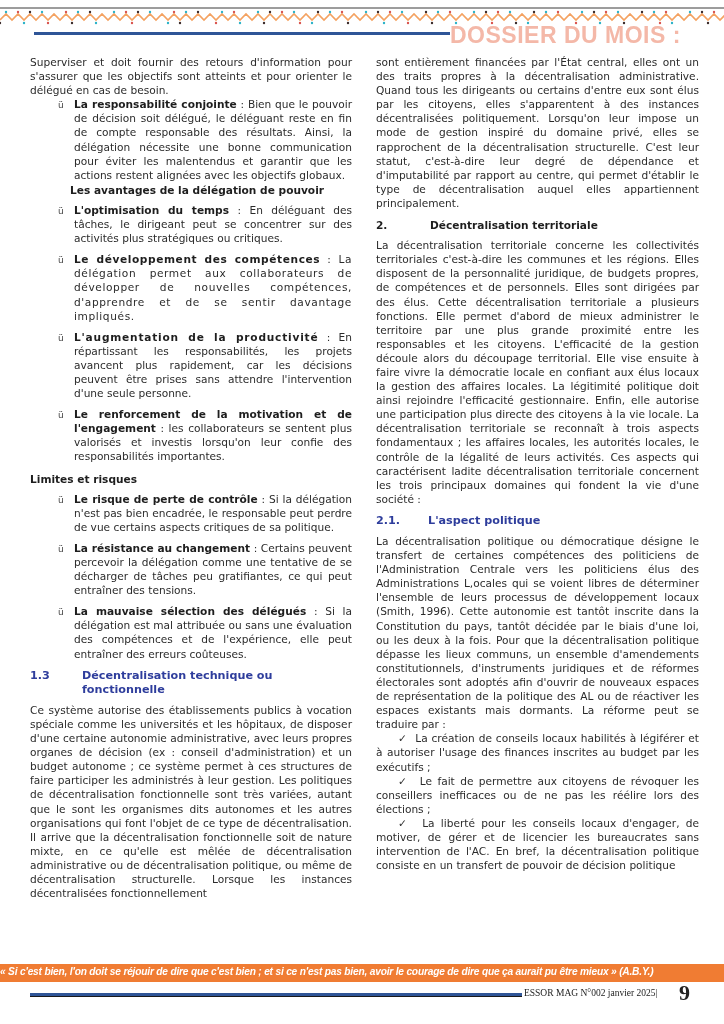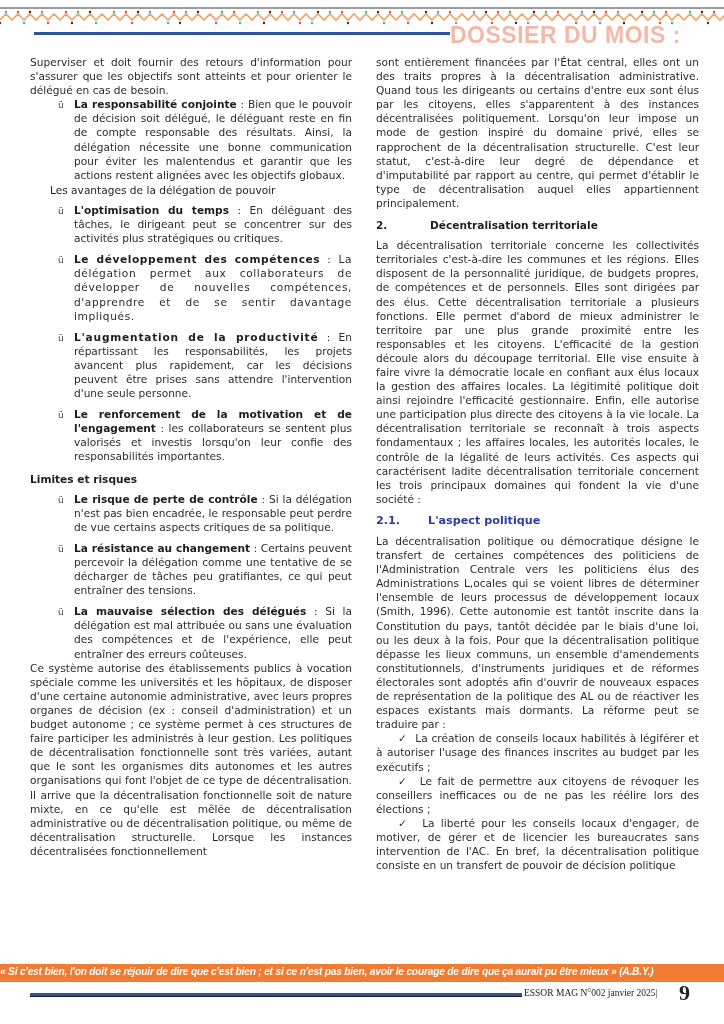--- a/index.html
+++ b/index.html
@@ -13,21 +13,21 @@
   .col { position: absolute; top: 55px; font-size: 10.6px; line-height: 14.1px; color: #2b2b2b; }
   .col-left { left: 30px; width: 322px; }
   .col-right { left: 376px; width: 323px; }
 
   p.just { text-align: justify; }
   .bullet { display: flex; margin-left: 28px; }
   .bullet .mark { width: 16px; flex: none; font-size: 9px; color: #444; padding-top: 1px; }
   .bullet .txt { flex: 1; text-align: justify; }
   .bullet + .bullet { margin-top: 7px; }
   b { font-weight: bold; color: #1e1e1e; }
-  .sub-head { font-weight: normal; margin-left: 20px; margin-top: 1px; margin-bottom: 6px; color: #1e1e1e; }
+  .sub-head { font-weight: bold; margin-left: 40px; margin-top: 1px; margin-bottom: 6px; color: #1e1e1e; }
   .sec-head { font-weight: bold; margin-top: 8px; margin-bottom: 6px; color: #1e1e1e; }
   .sec-blue { font-weight: bold; color: #2e3d9c; font-size: 11.2px; margin-top: 8px; margin-bottom: 6px; display: flex; }
   .sec-blue .num { width: 52px; flex: none; }
   .sec-black { font-weight: bold; color: #1e1e1e; margin-top: 8px; margin-bottom: 6px; display: flex; }
   .sec-black .num { width: 54px; flex: none; }
   .check-item { text-align: justify; text-indent: 22px; }
   .check-item .ck { color: #333; }
   .mt6 { margin-top: 6px; }
 
   .quote-bar { position: absolute; left: 0; top: 964px; width: 724px; height: 18px; background: #f07c33; }
@@ -163,20 +163,24 @@
   </div>
   <div class="bullet">
     <span class="mark">ü</span>
     <span class="txt"><b>La résistance au changement</b><span> : Certains peuvent percevoir la délégation comme une tentative de se décharger de tâches peu gratifiantes, ce qui peut entraîner des tensions.</span></span>
   </div>
   <div class="bullet">
     <span class="mark">ü</span>
     <span class="txt"><b>La mauvaise sélection des délégués</b><span> : Si la délégation est mal attribuée ou sans une évaluation des compétences et de l'expérience, elle peut entraîner des erreurs coûteuses.</span></span>
   </div>
 
+  <div class="sec-blue">
+    <span class="num">1.3</span>
+    <span>Décentralisation technique ou fonctionnelle</span>
+  </div>
   <p class="just">Ce système autorise des établissements publics à vocation spéciale comme les universités et les hôpitaux, de disposer d'une certaine autonomie administrative, avec leurs propres organes de décision (ex : conseil d'administration) et un budget autonome ; ce système permet à ces structures de faire participer les administrés à leur gestion. Les politiques de décentralisation fonctionnelle sont très variées, autant que le sont les organismes dits autonomes et les autres organisations qui font l'objet de ce type de décentralisation. Il arrive que la décentralisation fonctionnelle soit de nature mixte, en ce qu'elle est mêlée de décentralisation administrative ou de décentralisation politique, ou même de décentralisation structurelle. Lorsque les instances décentralisées fonctionnellement</p>
 </div>
 
 <div class="col col-right">
   <p class="just">sont entièrement financées par l'État central, elles ont un des traits propres à la décentralisation administrative. Quand tous les dirigeants ou certains d'entre eux sont élus par les citoyens, elles s'apparentent à des instances décentralisées politiquement. Lorsqu'on leur impose un mode de gestion inspiré du domaine privé, elles se rapprochent de la décentralisation structurelle. C'est leur statut, c'est-à-dire leur degré de dépendance et d'imputabilité par rapport au centre, qui permet d'établir le type de décentralisation auquel elles appartiennent principalement.</p>
 
   <div class="sec-black">
     <span class="num">2.</span>
     <span>Décentralisation territoriale</span>
   </div>

